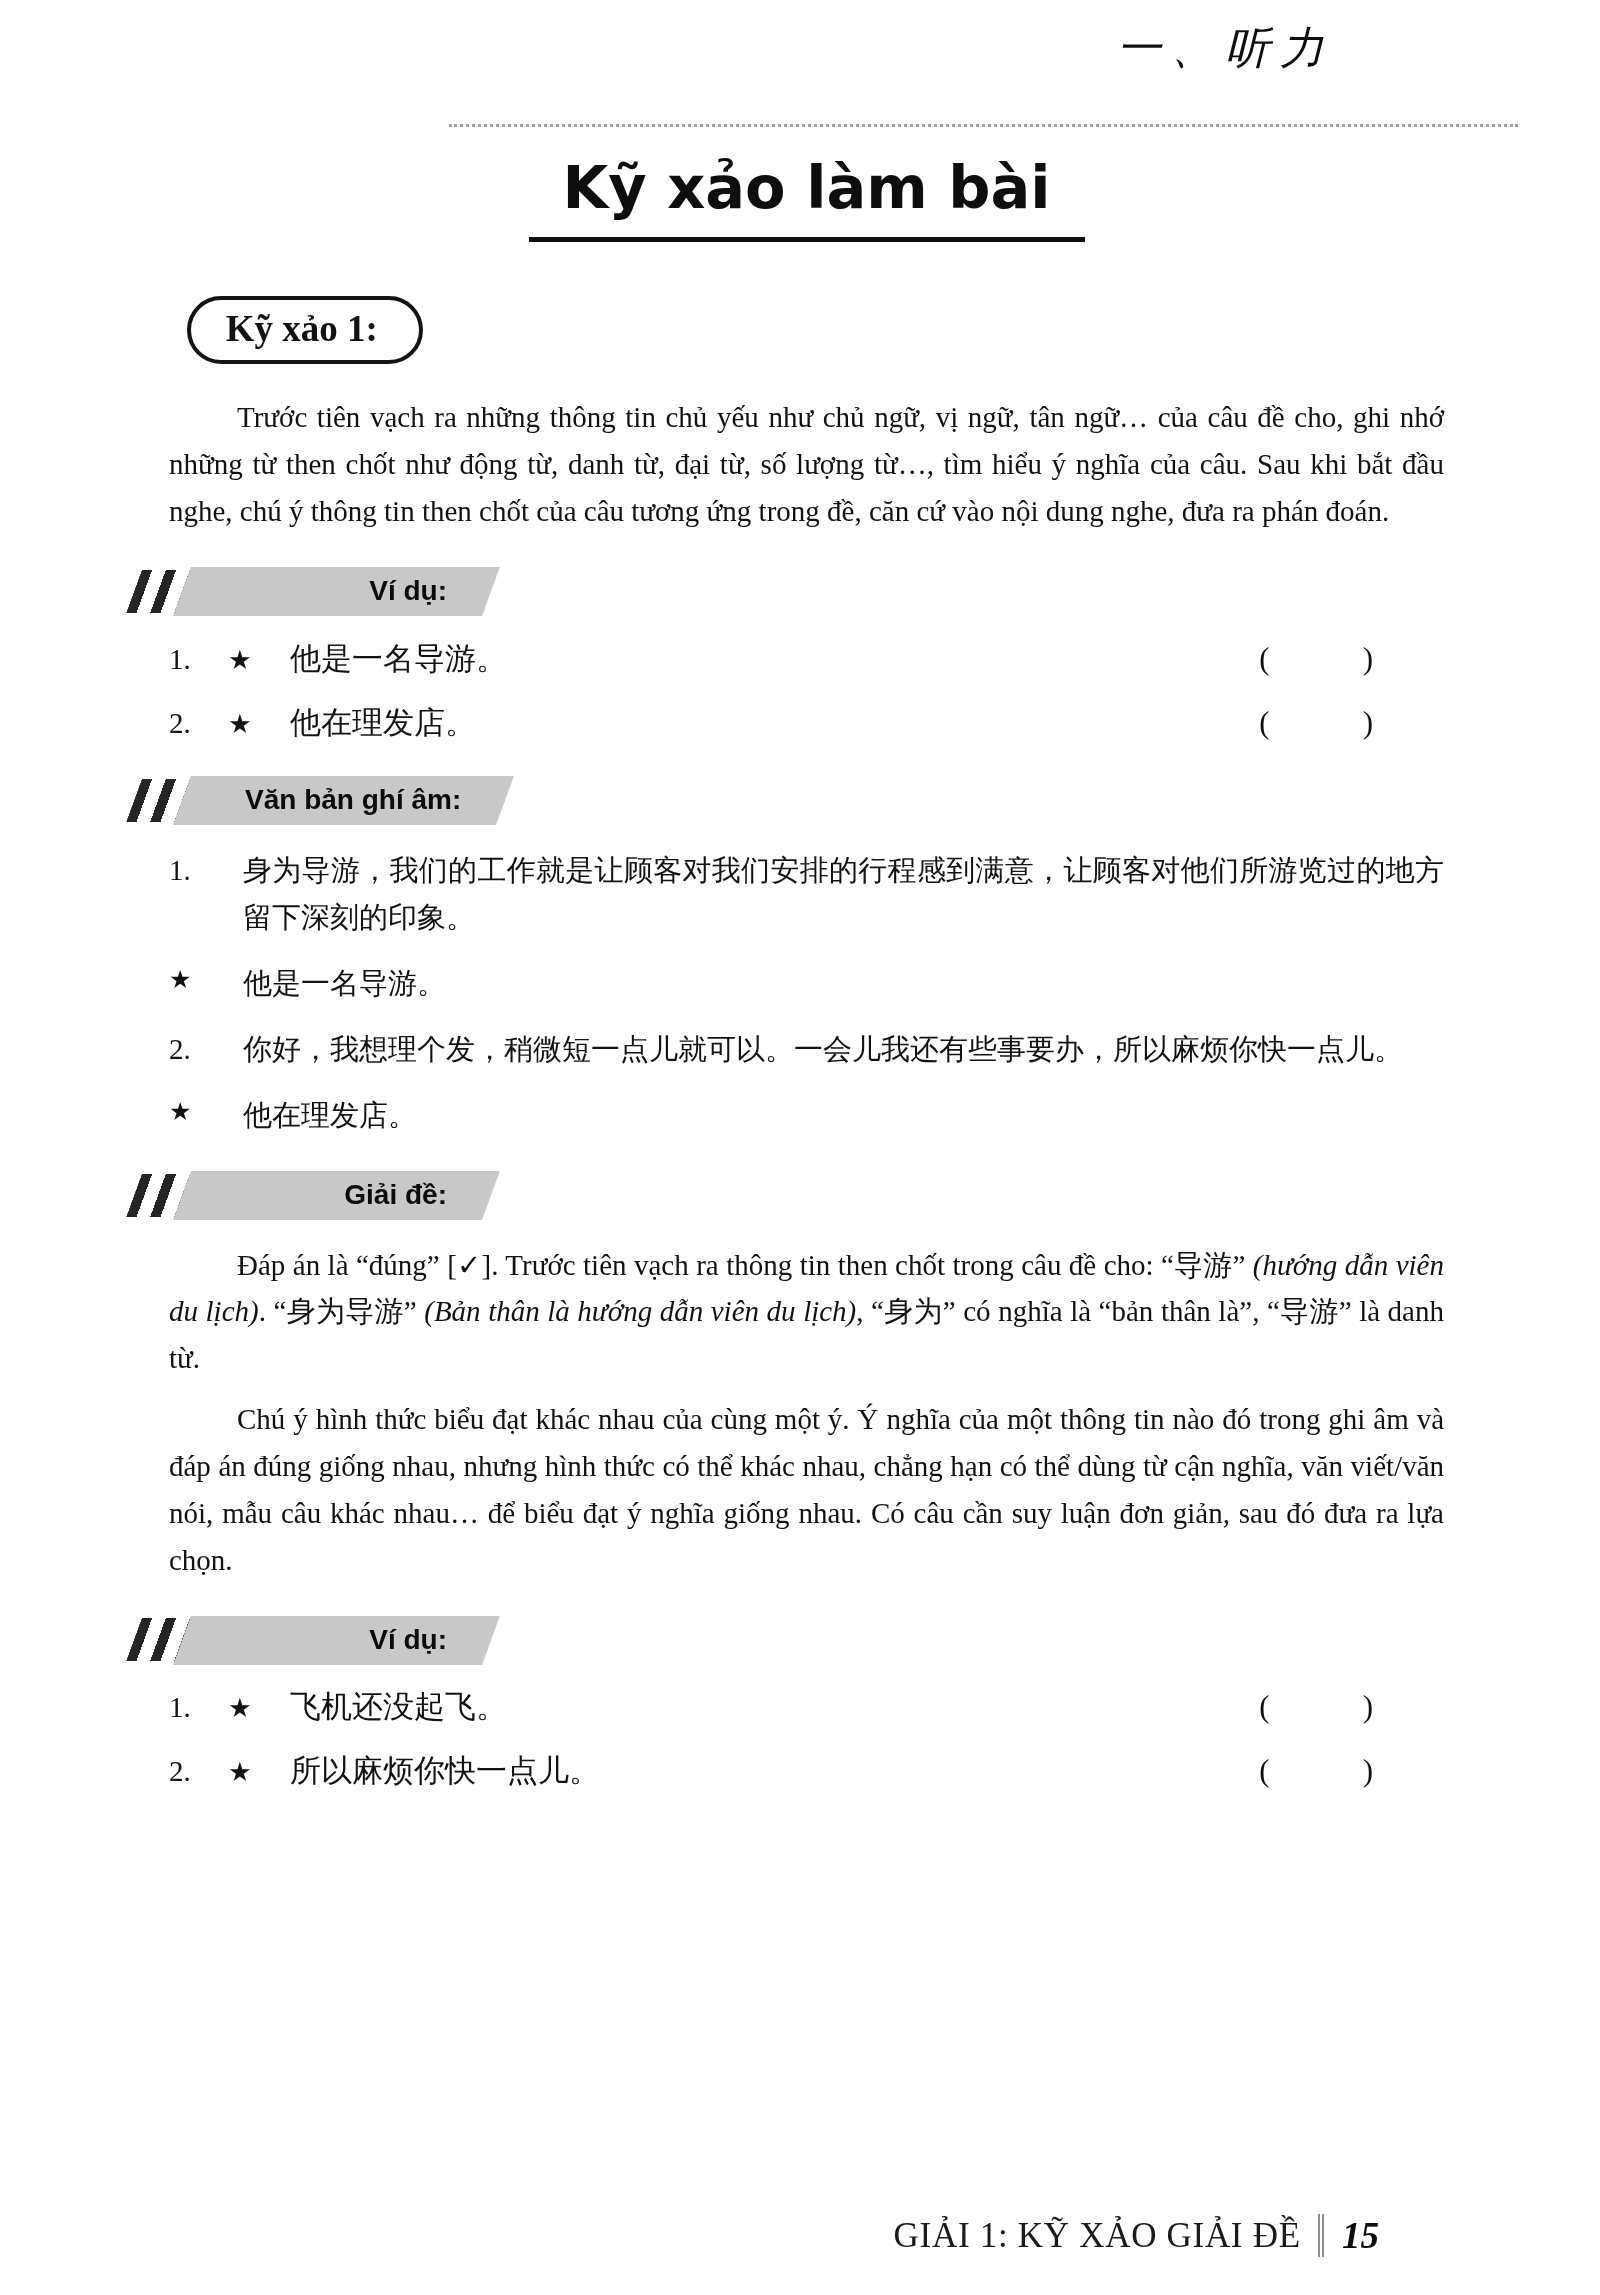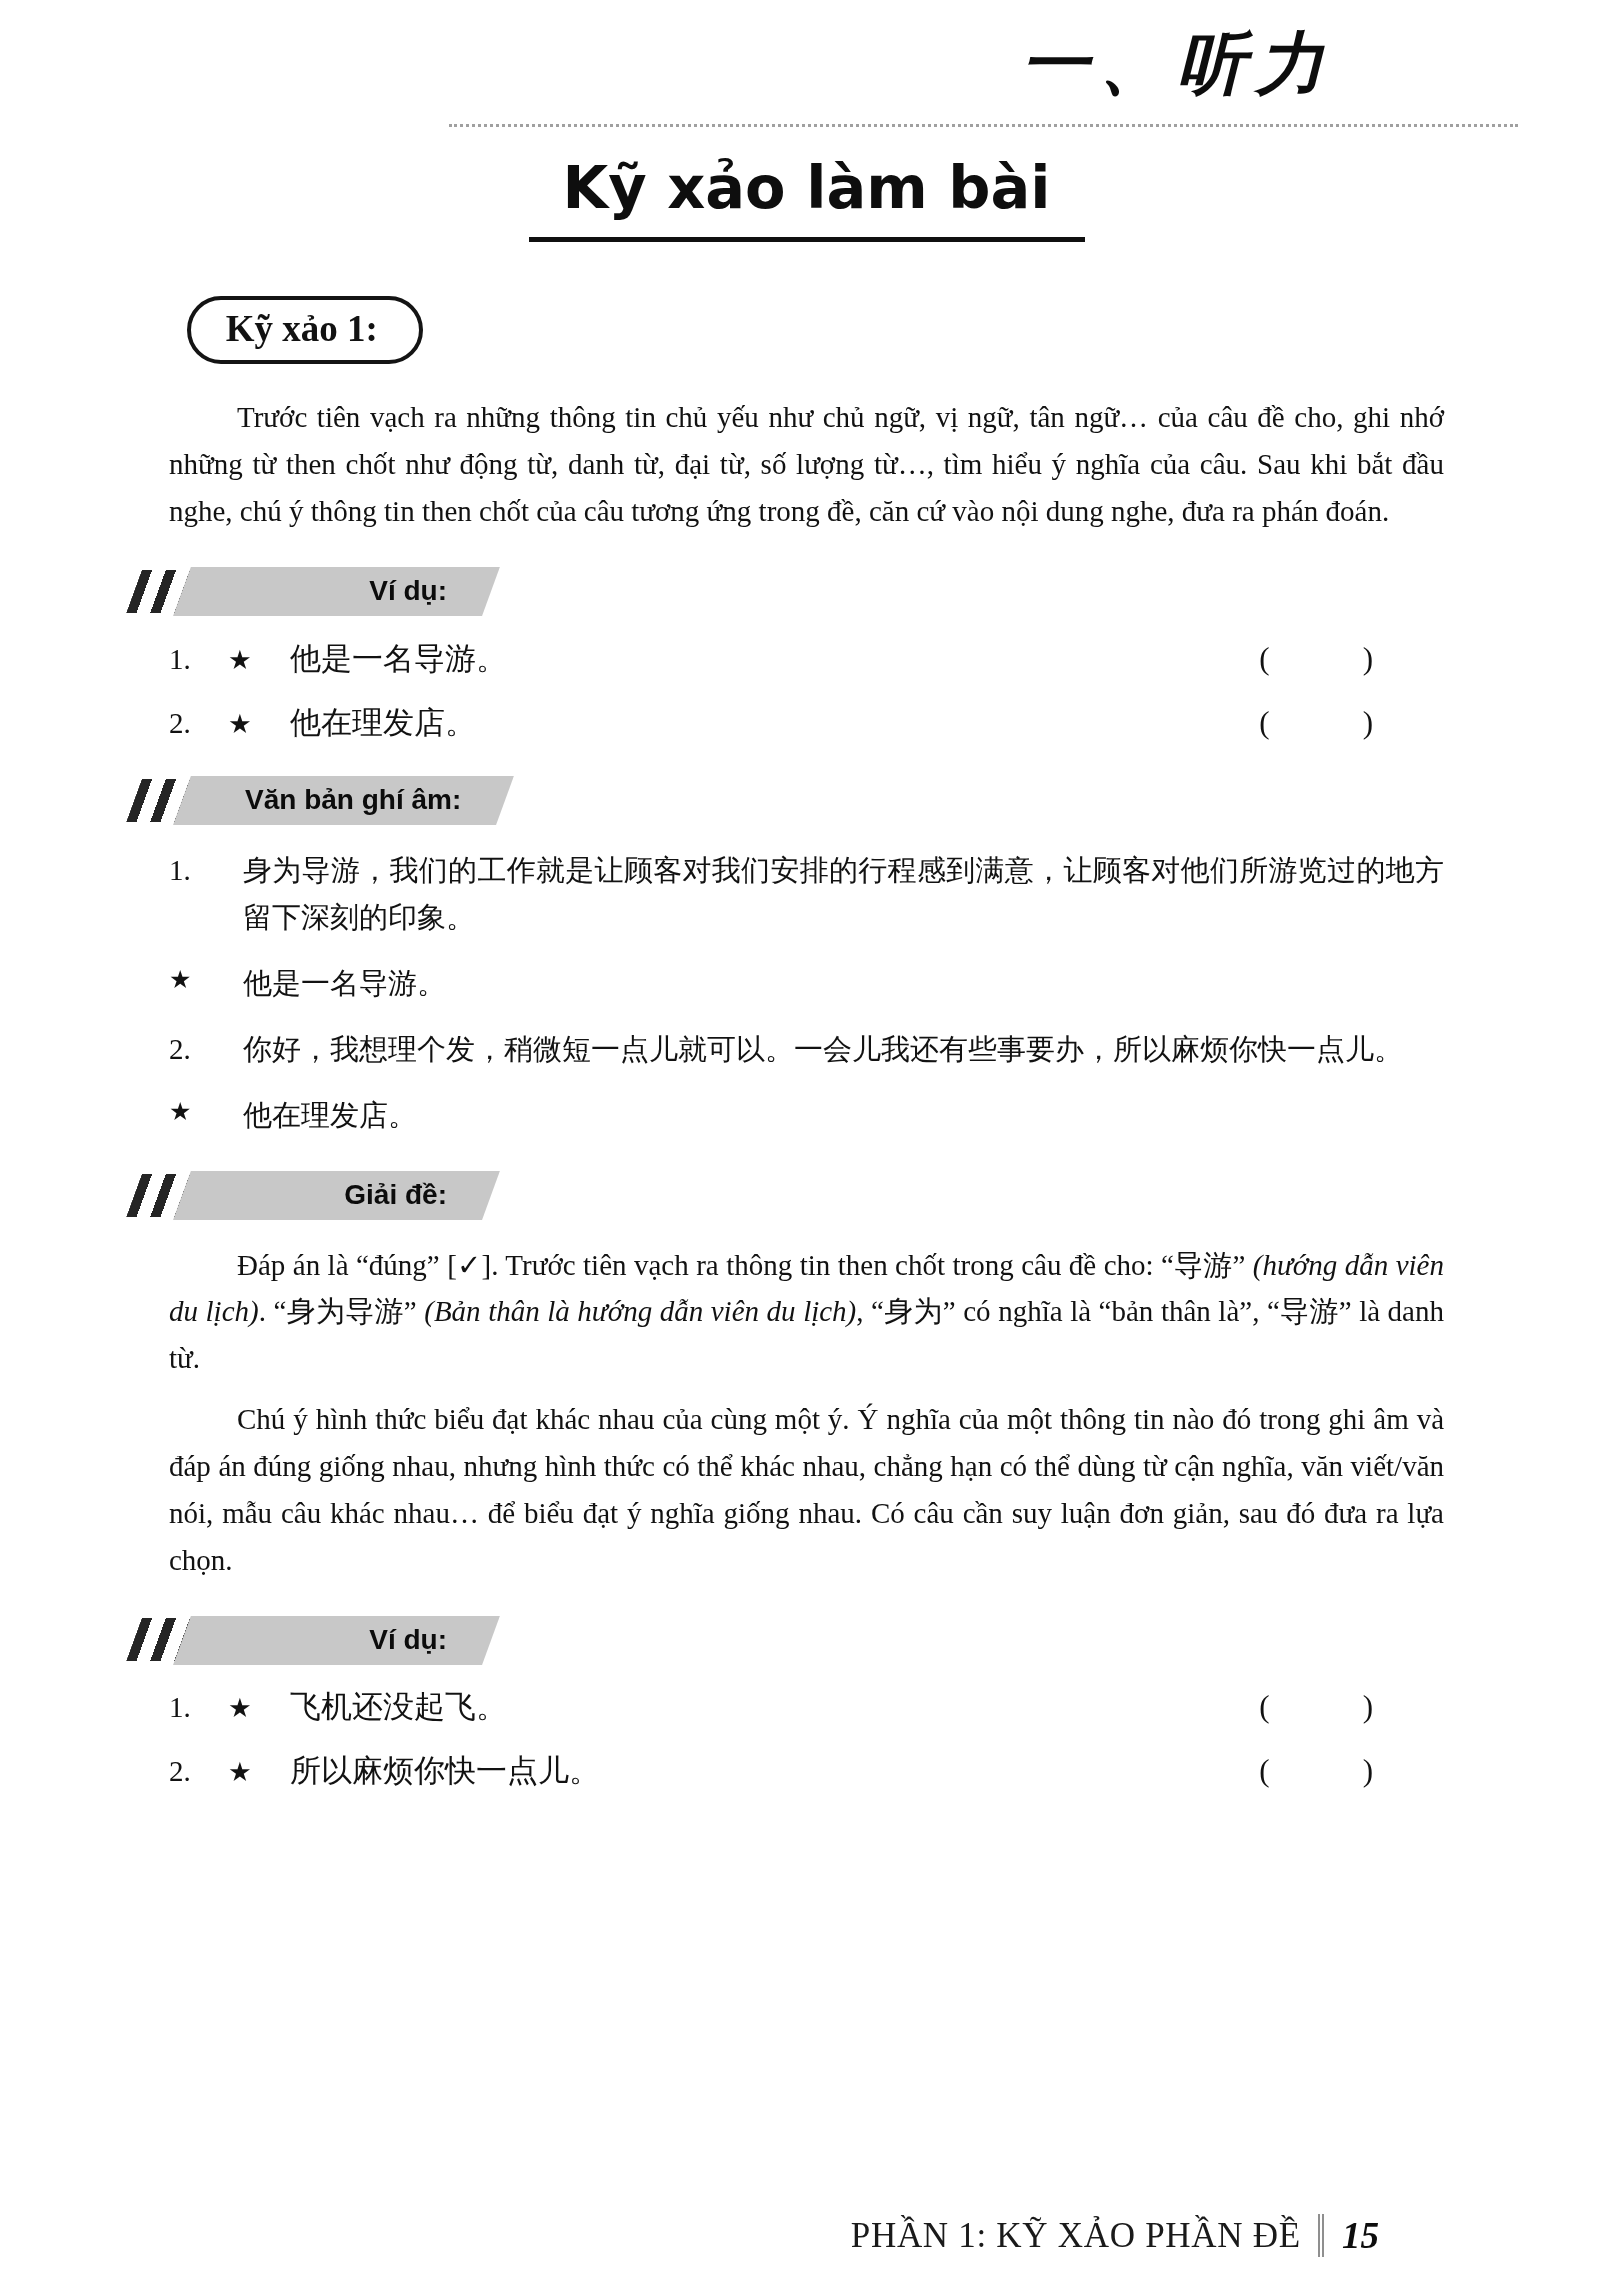--- a/index.html
+++ b/index.html
@@ -12,22 +12,22 @@
     padding: 0 156px 147px 169px;
     font-family: "Liberation Serif", serif;
     color: #121212;
   }
 
   
   .page-header { position: relative; height: 147px; }
   .cn-chapter {
     position: absolute; right: 110px; top: 19px;
     font-family: "DejaVu Serif", serif;
-    font-weight: 700; font-style: italic;
-    font-size: 68px; letter-spacing: 10.3px; color: #0d0d0d;
+    font-weight: 400; font-style: italic;
+    font-size: 44px; letter-spacing: 10.3px; color: #0d0d0d;
   }
   .dotted-line {
     position: absolute; left: 280px; right: -74px; top: 124px;
     border-top: 3.7px dotted #a0a0a0;
   }
 
   
   .title-wrap { text-align: center; margin-top: 6px; }
   .page-title {
     display: inline-block;
@@ -195,19 +195,19 @@
   </div>
   <div class="ex-row">
     <span class="ex-num">2.</span>
     <span class="ex-star">★</span>
     <span class="ex-text">所以麻烦你快一点儿。</span>
     <span class="ex-paren">(            )</span>
   </div>
 
   
   <div class="page-footer">
-    <span class="footer-label">PHẦN 1: KỸ XẢO PHẦN ĐỀ</span>
+    <span class="footer-label">GIẢI 1: KỸ XẢO GIẢI ĐỀ</span>
     <span class="footer-sep"></span>
     <span class="footer-page">15</span>
   </div>
 
 </div>
 
 
 </body></html>

